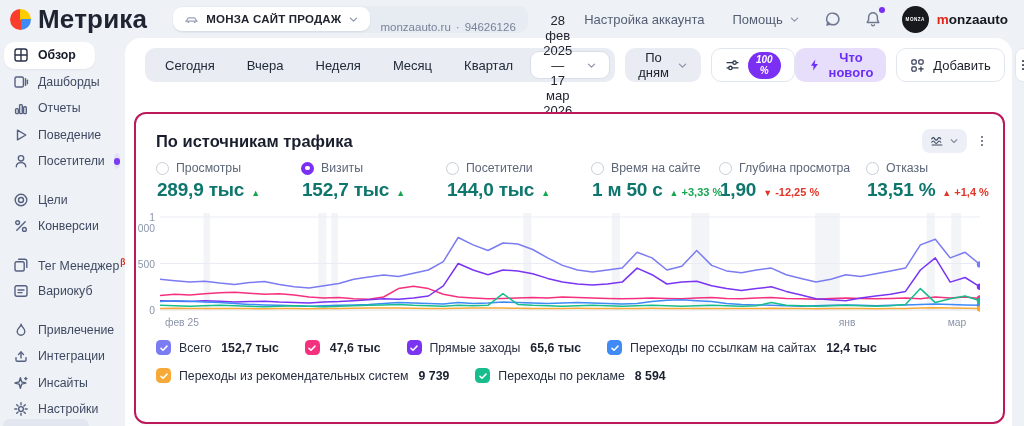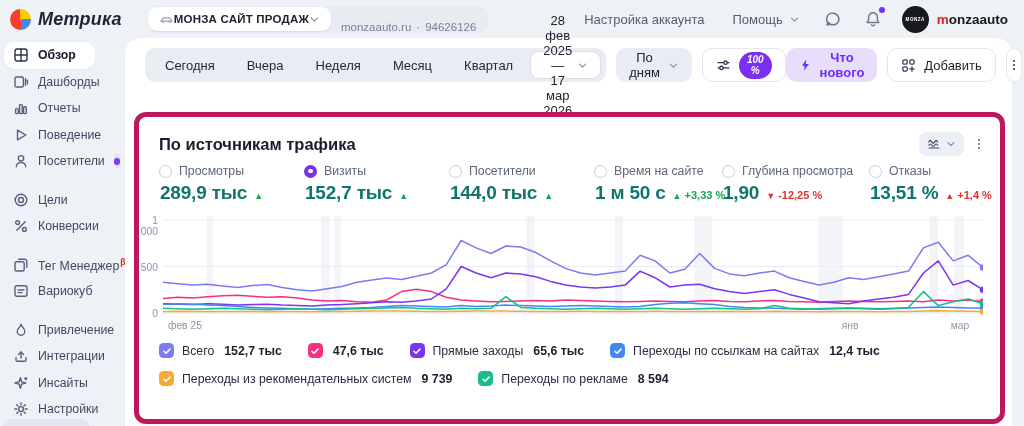--- a/index.html
+++ b/index.html
@@ -5,23 +5,23 @@
   * { margin:0; padding:0; box-sizing:border-box; }
   html,body { width:1024px; height:426px; overflow:hidden; }
   body { font-family:"Liberation Sans", sans-serif; background:#eef1f6; color:#222a3a; }
   .stage { position:relative; width:1024px; height:426px; overflow:hidden; }
 
   
   .topbar { position:absolute; top:0; left:0; right:0; height:38px; display:flex; align-items:center; padding:0 16px 0 10px; }
   .logo { display:flex; align-items:center; gap:7px; }
   .logo-circle { width:21px; height:21px; border-radius:50%;
     background:conic-gradient(#ffcc00 0 90deg, #3f8af5 90deg 180deg, #fa3e2c 180deg 360deg); }
-  .logo-text { font-size:18px; font-weight:700; color:#1f2433; letter-spacing:.2px;font-style:italic; }
+  .logo-text { font-size:26px; font-weight:700; color:#1f2433; letter-spacing:.2px; }
   .site-pill { margin-left:26px; display:flex; align-items:center; height:27px; background:#e7ebf2; border-radius:10px; padding-right:12px; }
-  .site-pill-inner { display:flex; align-items:center; height:20px; background:#fff; border-radius:9px; padding:12px 11px; box-shadow:0 1px 2px rgba(30,40,60,.08); cursor:pointer; }
+  .site-pill-inner { display:flex; align-items:center; gap:7px; height:20px; background:#fff; border-radius:9px; padding:12px 11px; box-shadow:0 1px 2px rgba(30,40,60,.08); cursor:pointer; }
   .site-pill-inner .name { font-size:11.5px; font-weight:700; color:#20242e; letter-spacing:.2px; }
   .site-meta { display:flex; align-items:center; gap:5px; margin-left:10px; font-size:11.5px; color:#79829a;margin-top:16px; }
   .spacer { flex:1; }
   .hdr-link { font-size:13px; color:#545e73; margin-left:28px; cursor:pointer; display:flex; align-items:center; gap:6px; }
   .hdr-icon { margin-left:24px; color:#6e7890; cursor:pointer; position:relative; display:flex; }
   .bell-dot { position:absolute; top:-3px; right:-3px; width:6px; height:6px; border-radius:50%; background:#7a2ff2; }
   .avatar { margin-left:20px; width:27px; height:27px; border-radius:50%; background:#17191d; color:#fff; font-size:4.6px; font-weight:700; letter-spacing:.5px; display:flex; align-items:center; justify-content:center; cursor:pointer; }
   .uname { margin-left:8px; font-size:13.5px; font-weight:700; color:#15181e; }
   .uname .red { color:#e02818; }
 
@@ -38,31 +38,31 @@
   .nav-badge { margin-left:auto; width:16px; height:16px; border-radius:50%; background:#e5dffa; display:flex; align-items:center; justify-content:center; }
   .nav-badge i { width:6.5px; height:6.5px; border-radius:50%; background:#7a3cf2; }
   .stub { position:absolute; left:3px; bottom:0; width:86px; height:7px; background:#e2e7ef; border-radius:10px 10px 0 0; }
 
   
   .main { position:absolute; left:125px; top:38px; right:12px; bottom:-4px; background:#fff; border-radius:16px 16px 0 0; }
 
   .toolbar { position:absolute; top:10px; left:20px; right:14px; height:34px; display:flex; align-items:center; }
   .preset-group { display:flex; align-items:center; height:34px; background:#e9edf3; border-radius:10px; padding:0 4px 0 4px; }
   .preset { border:0; background:transparent; font-family:inherit; font-size:13px; color:#222a3a; padding:0 16px; height:34px; cursor:pointer; }
-  .date-pill { display:flex; align-items:center; gap:5px; height:28px; margin:0 1px; background:#fff; border:1px solid #d9dee8; border-radius:9px; padding:0 12px; font-size:13px; font-weight:500; color:#20242e; cursor:pointer; }
+  .date-pill { display:flex; align-items:center; gap:14px; height:28px; margin:0 1px; background:#fff; border:1px solid #d9dee8; border-radius:9px; padding:0 12px; font-size:13px; font-weight:500; color:#20242e; cursor:pointer; }
   .pill { display:flex; align-items:center; gap:8px; height:34px; border-radius:10px; padding:0 13px; font-family:inherit; font-size:13px; border:0; cursor:pointer; background:transparent; color:#20242e; }
   .pill.gray { background:#e9edf3; margin-left:10px; }
   .pill.white { background:#fff; border:1px solid #e2e6ee; margin-left:10px; }
   .badge-100 { background:#7a2ff2; color:#fff; font-size:10px; font-weight:700; border-radius:999px; padding:2.5px 8px; font-style:italic; }
   .pill.lavender { background:#e7defc; color:#6c2ef5; font-weight:700; }
   .pill.kebab { width:34px; justify-content:center; padding:0; border-radius:12px; }
   .chev { color:#8a93a8; display:flex; }
 
   
-  .card { position:absolute; left:9px; right:7px; top:74px; bottom:6px; background:#fff; border:5px solid #be185d; border-radius:12px; box-shadow:0 1px 3px rgba(30,40,60,.04); }
+  .card { position:absolute; left:9px; right:7px; top:74px; bottom:6px; background:#fff; border:2px solid #be185d; border-radius:12px; box-shadow:0 1px 3px rgba(30,40,60,.04); }
   .card-head { position:absolute; top:15px; left:20px; right:14px; display:flex; align-items:center; justify-content:space-between; }
   .card-title { font-size:16.5px; font-weight:700; color:#191e2d; }
   .card-actions { display:flex; align-items:center; gap:8px; }
   .charttype { display:flex; align-items:center; gap:5px; background:#eceff5; border:0; border-radius:8px; height:24px; padding:0 8px; cursor:pointer; color:#3c4962; }
   .kebab2 { background:transparent; border:0; cursor:pointer; color:#5a6478; display:flex; }
 
   .metrics { position:absolute; top:47px; left:0; right:0; height:48px; }
   .metric { position:absolute; top:0; cursor:pointer; }
   .metric-top { display:flex; align-items:center; gap:7px; }
   .radio { width:13px; height:13px; border-radius:50%; border:1.6px solid #c7cdd9; background:#fff; flex:0 0 13px; }

